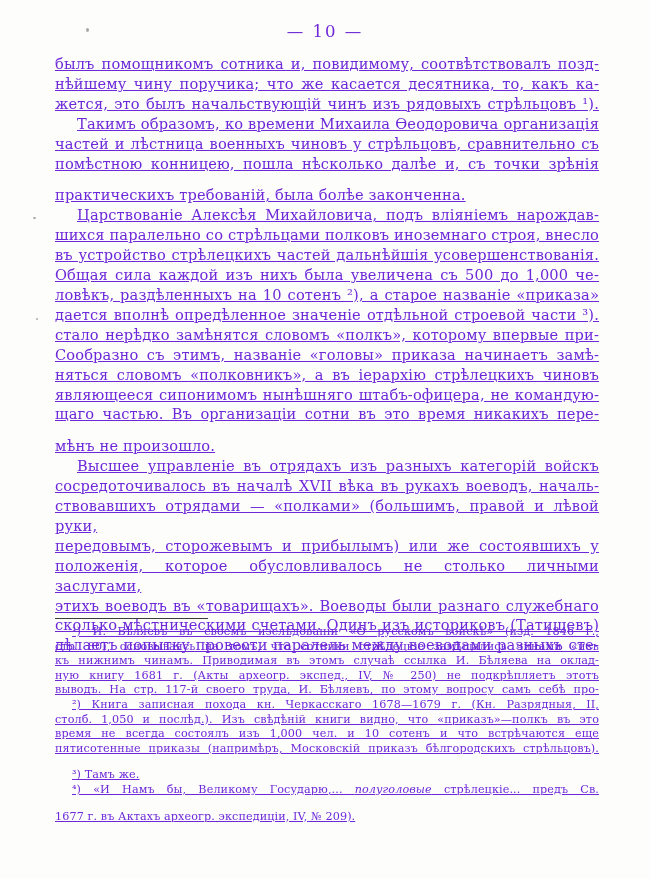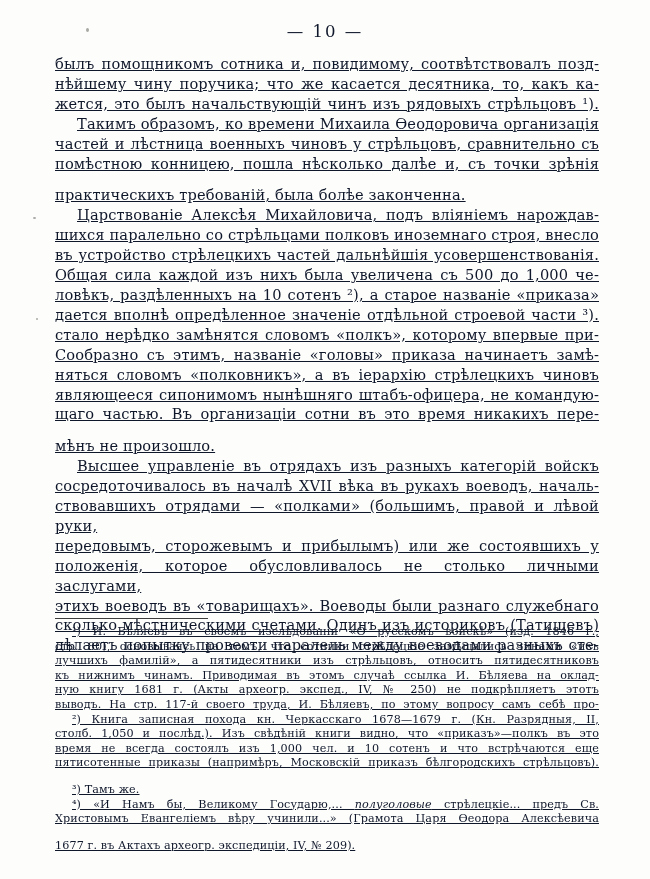--- a/index.html
+++ b/index.html
@@ -1,21 +1,21 @@
 <!DOCTYPE html>
 <html><head>
 <meta charset="utf-8">
 <style>
   html,body{margin:0;padding:0;background:#ffffff;}
   .page{
     position:relative;
     width:650px;height:879px;
     background:#fdfdfc;
     font-family:"DejaVu Serif","Liberation Serif",serif;
-    color:#0f172a;
+    color:#6d28d9;
     overflow:hidden;
   }
   .header{
     position:absolute;top:22px;left:0;width:100%;
     text-align:center;font-size:16.5px;letter-spacing:2px;
   }
   .main{
     position:absolute;top:54px;left:55px;width:544px;
     font-size:14.6px;line-height:19.9px;letter-spacing:0.15px;
   }
@@ -96,38 +96,36 @@
 
   </div>
 
   <div class="fn-sep"></div>
 
   <div class="footnotes">
 
     <p class="para">
       <span class="line ind">¹) И. Бѣляевъ въ своемъ изслѣдованіи «О русскомъ войскѣ» (изд. 1846 г.,</span>
       <span class="line">стр. 80), основываясь на томъ, что сотники стрѣлецкіе замѣщались чинами «изъ</span>
-      <span class="line">лучшихъ фамилій», а пятидесятники изъ стрѣльцовъ, относитъ пятидесятниковъ</span>
       <span class="line">къ нижнимъ чинамъ. Приводимая въ этомъ случаѣ ссылка И. Бѣляева на оклад-</span>
       <span class="line">ную книгу 1681 г. (Акты археогр. экспед., IV, № 250) не подкрѣпляетъ этотъ</span>
       <span class="line">выводъ. На стр. 117-й своего труда, И. Бѣляевъ, по этому вопросу самъ себѣ про-</span>
     </p>
 
     <p class="para">
       <span class="line ind">²) Книга записная похода кн. Черкасскаго 1678—1679 г. (Кн. Разрядныя, II,</span>
       <span class="line">столб. 1,050 и послѣд.). Изъ свѣдѣній книги видно, что «приказъ»—полкъ въ это</span>
       <span class="line">время не всегда состоялъ изъ 1,000 чел. и 10 сотенъ и что встрѣчаются еще</span>
       <span class="line">пятисотенные приказы (напримѣръ, Московскій приказъ бѣлгородскихъ стрѣльцовъ).</span>
     </p>
 
     <p class="para">
       <span class="line end ind">³) Тамъ же.</span>
     </p>
 
     <p class="para">
       <span class="line ind"><span>⁴) «И Намъ бы, Великому Государю,... </span><span class="it">полуголовые</span><span> стрѣлецкіе... предъ Св.</span></span>
-      <span class="line">Христовымъ Евангеліемъ вѣру учинили...» (Грамота Царя Ѳеодора Алексѣевича</span>
       <span class="line end">1677 г. въ Актахъ археогр. экспедиціи, IV, № 209).</span>
     </p>
 
   </div>
 
 </div>
 
 </body></html>

